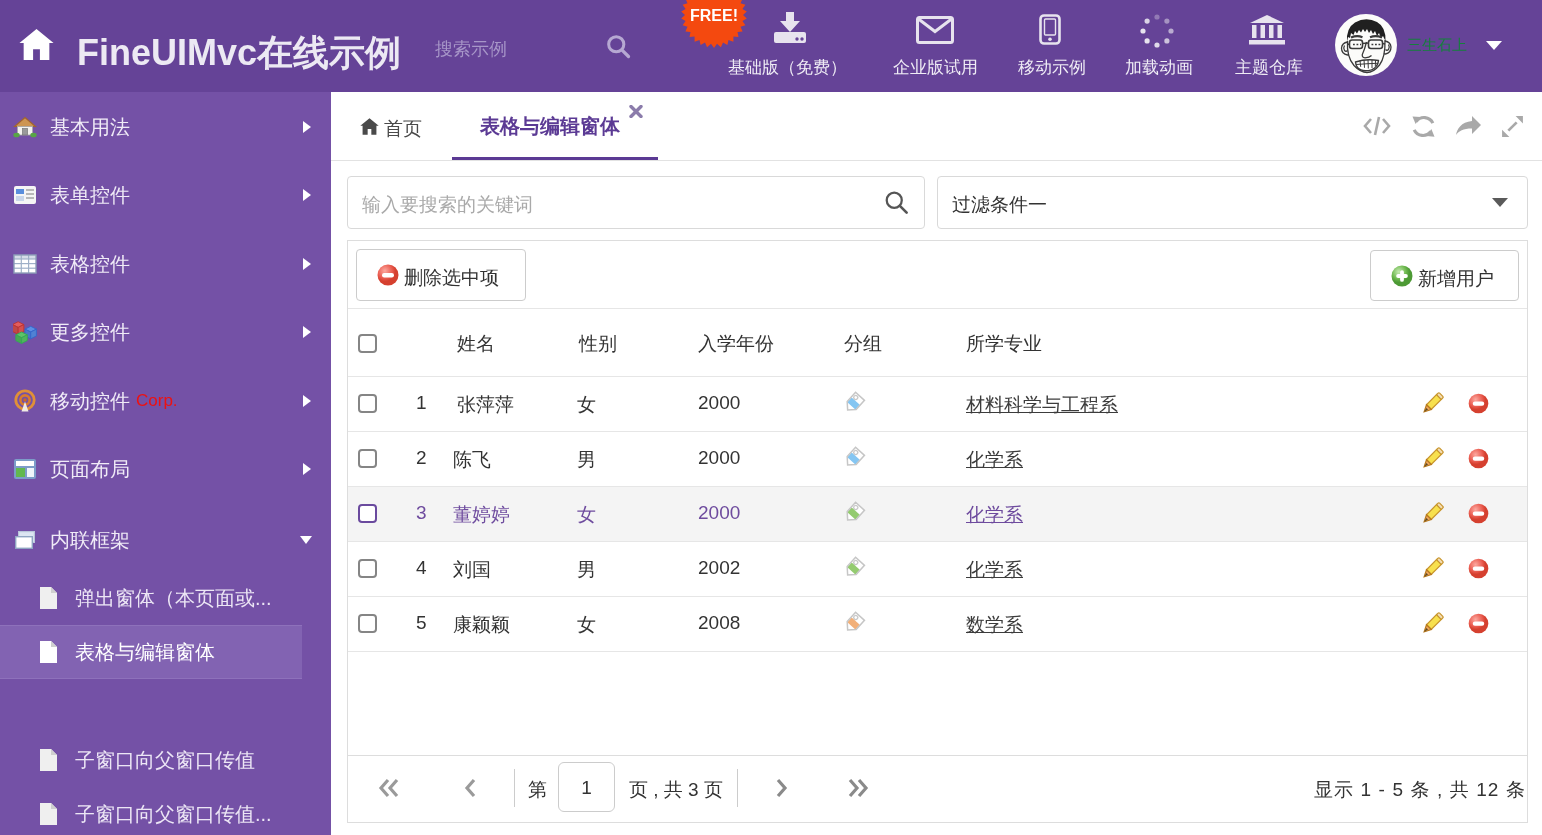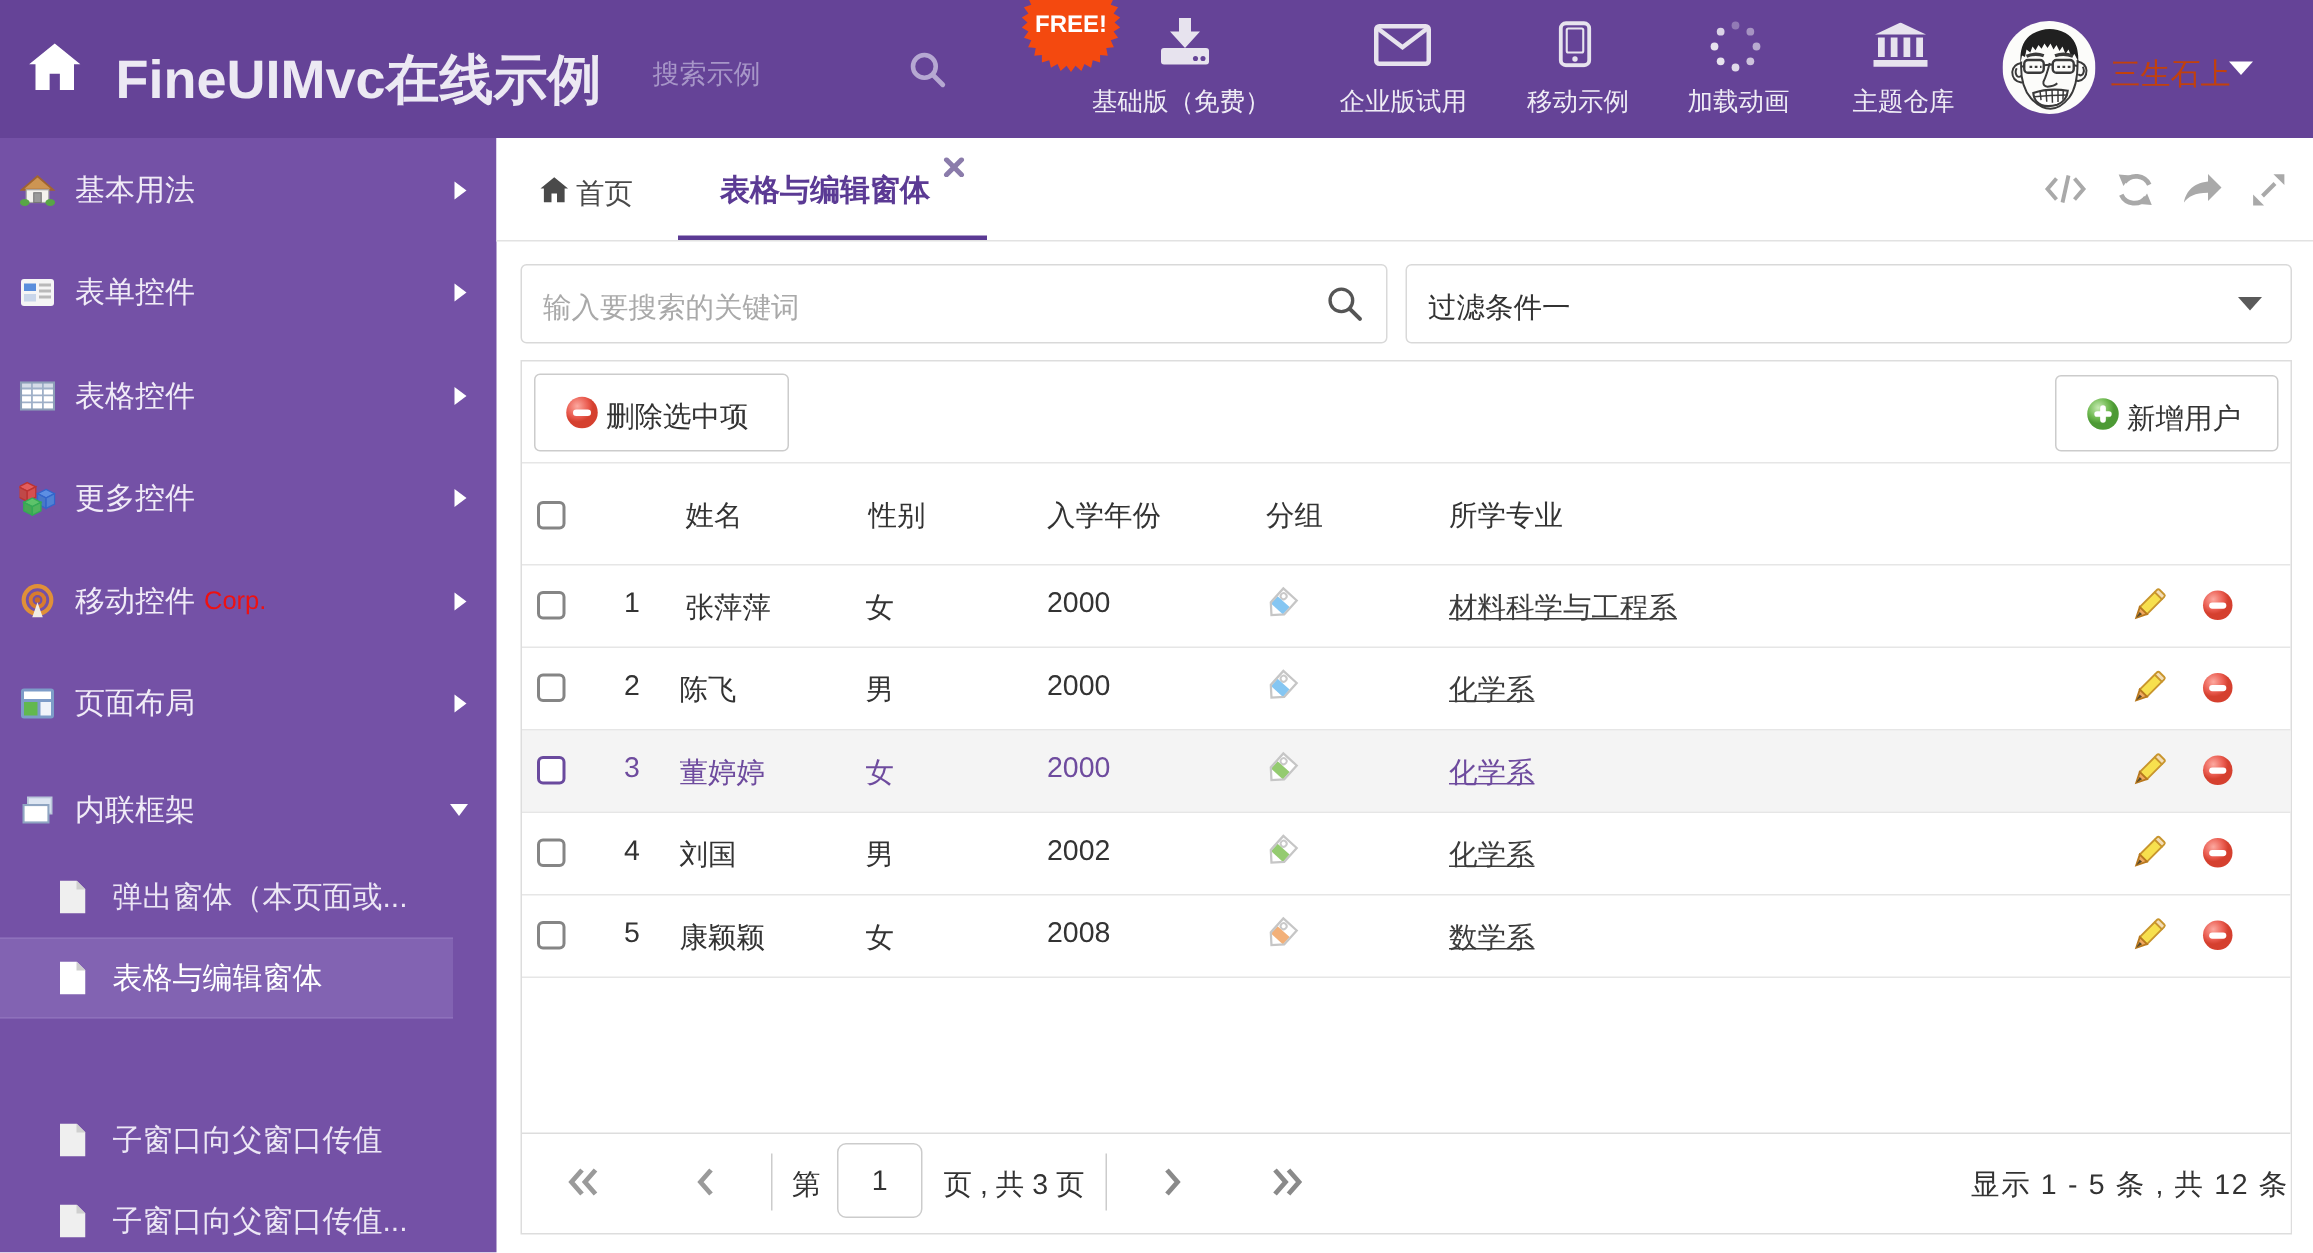--- a/index.html
+++ b/index.html
@@ -4,21 +4,21 @@
 <style>
 *{margin:0;padding:0;box-sizing:border-box}
 html,body{width:1542px;height:835px;font-family:"Liberation Sans",sans-serif;background:#fff;overflow:hidden}
 .abs{position:absolute}
 #page{position:relative;width:1542px;height:835px}
 
 #hdr{position:absolute;left:0;top:0;width:1542px;height:92px;background:#654397}
 #logo{position:absolute;left:77px;top:29px;font-size:36px;font-weight:bold;color:#ece9f3;letter-spacing:0px;white-space:nowrap}
 #sphld{position:absolute;left:435px;top:37px;font-size:18px;color:#a796c8}
 .hlabel{position:absolute;top:56px;font-size:17px;color:#efecf5;text-align:right;white-space:nowrap}
-#uname{position:absolute;left:1407px;top:36px;font-size:20px;color:#c2410c}
+#uname{position:absolute;left:1407px;top:36px;font-size:15px;color:#15803d}
 
 #side{position:absolute;left:0;top:92px;width:331px;height:743px;background:#7451a6}
 .mitem{position:absolute;left:0;width:282px;height:69px;color:#f0ebf7;font-size:20px}
 .mitem .txt{position:absolute;left:50px;top:50%;transform:translateY(-50%);white-space:nowrap}
 .mitem .car{position:absolute;left:303px;top:50%;margin-top:-6px;width:0;height:0;border-left:8px solid #fff;border-top:6px solid transparent;border-bottom:6px solid transparent}
 .mitem .card{position:absolute;left:300px;top:50%;margin-top:-4px;width:0;height:0;border-top:8px solid #fff;border-left:6px solid transparent;border-right:6px solid transparent}
 .micon{position:absolute;left:13px;top:50%;margin-top:-12px;width:24px;height:24px}
 .sitem{position:absolute;left:0;width:302px;height:54px;color:#ece6f5;font-size:20px}
 .sitem .txt{position:absolute;left:75px;top:50%;transform:translateY(-50%);white-space:nowrap}
 .sitem.sel{background:#8263b2;border-top:1px solid #8e71bb;border-bottom:1px solid #8e71bb;color:#fff}

